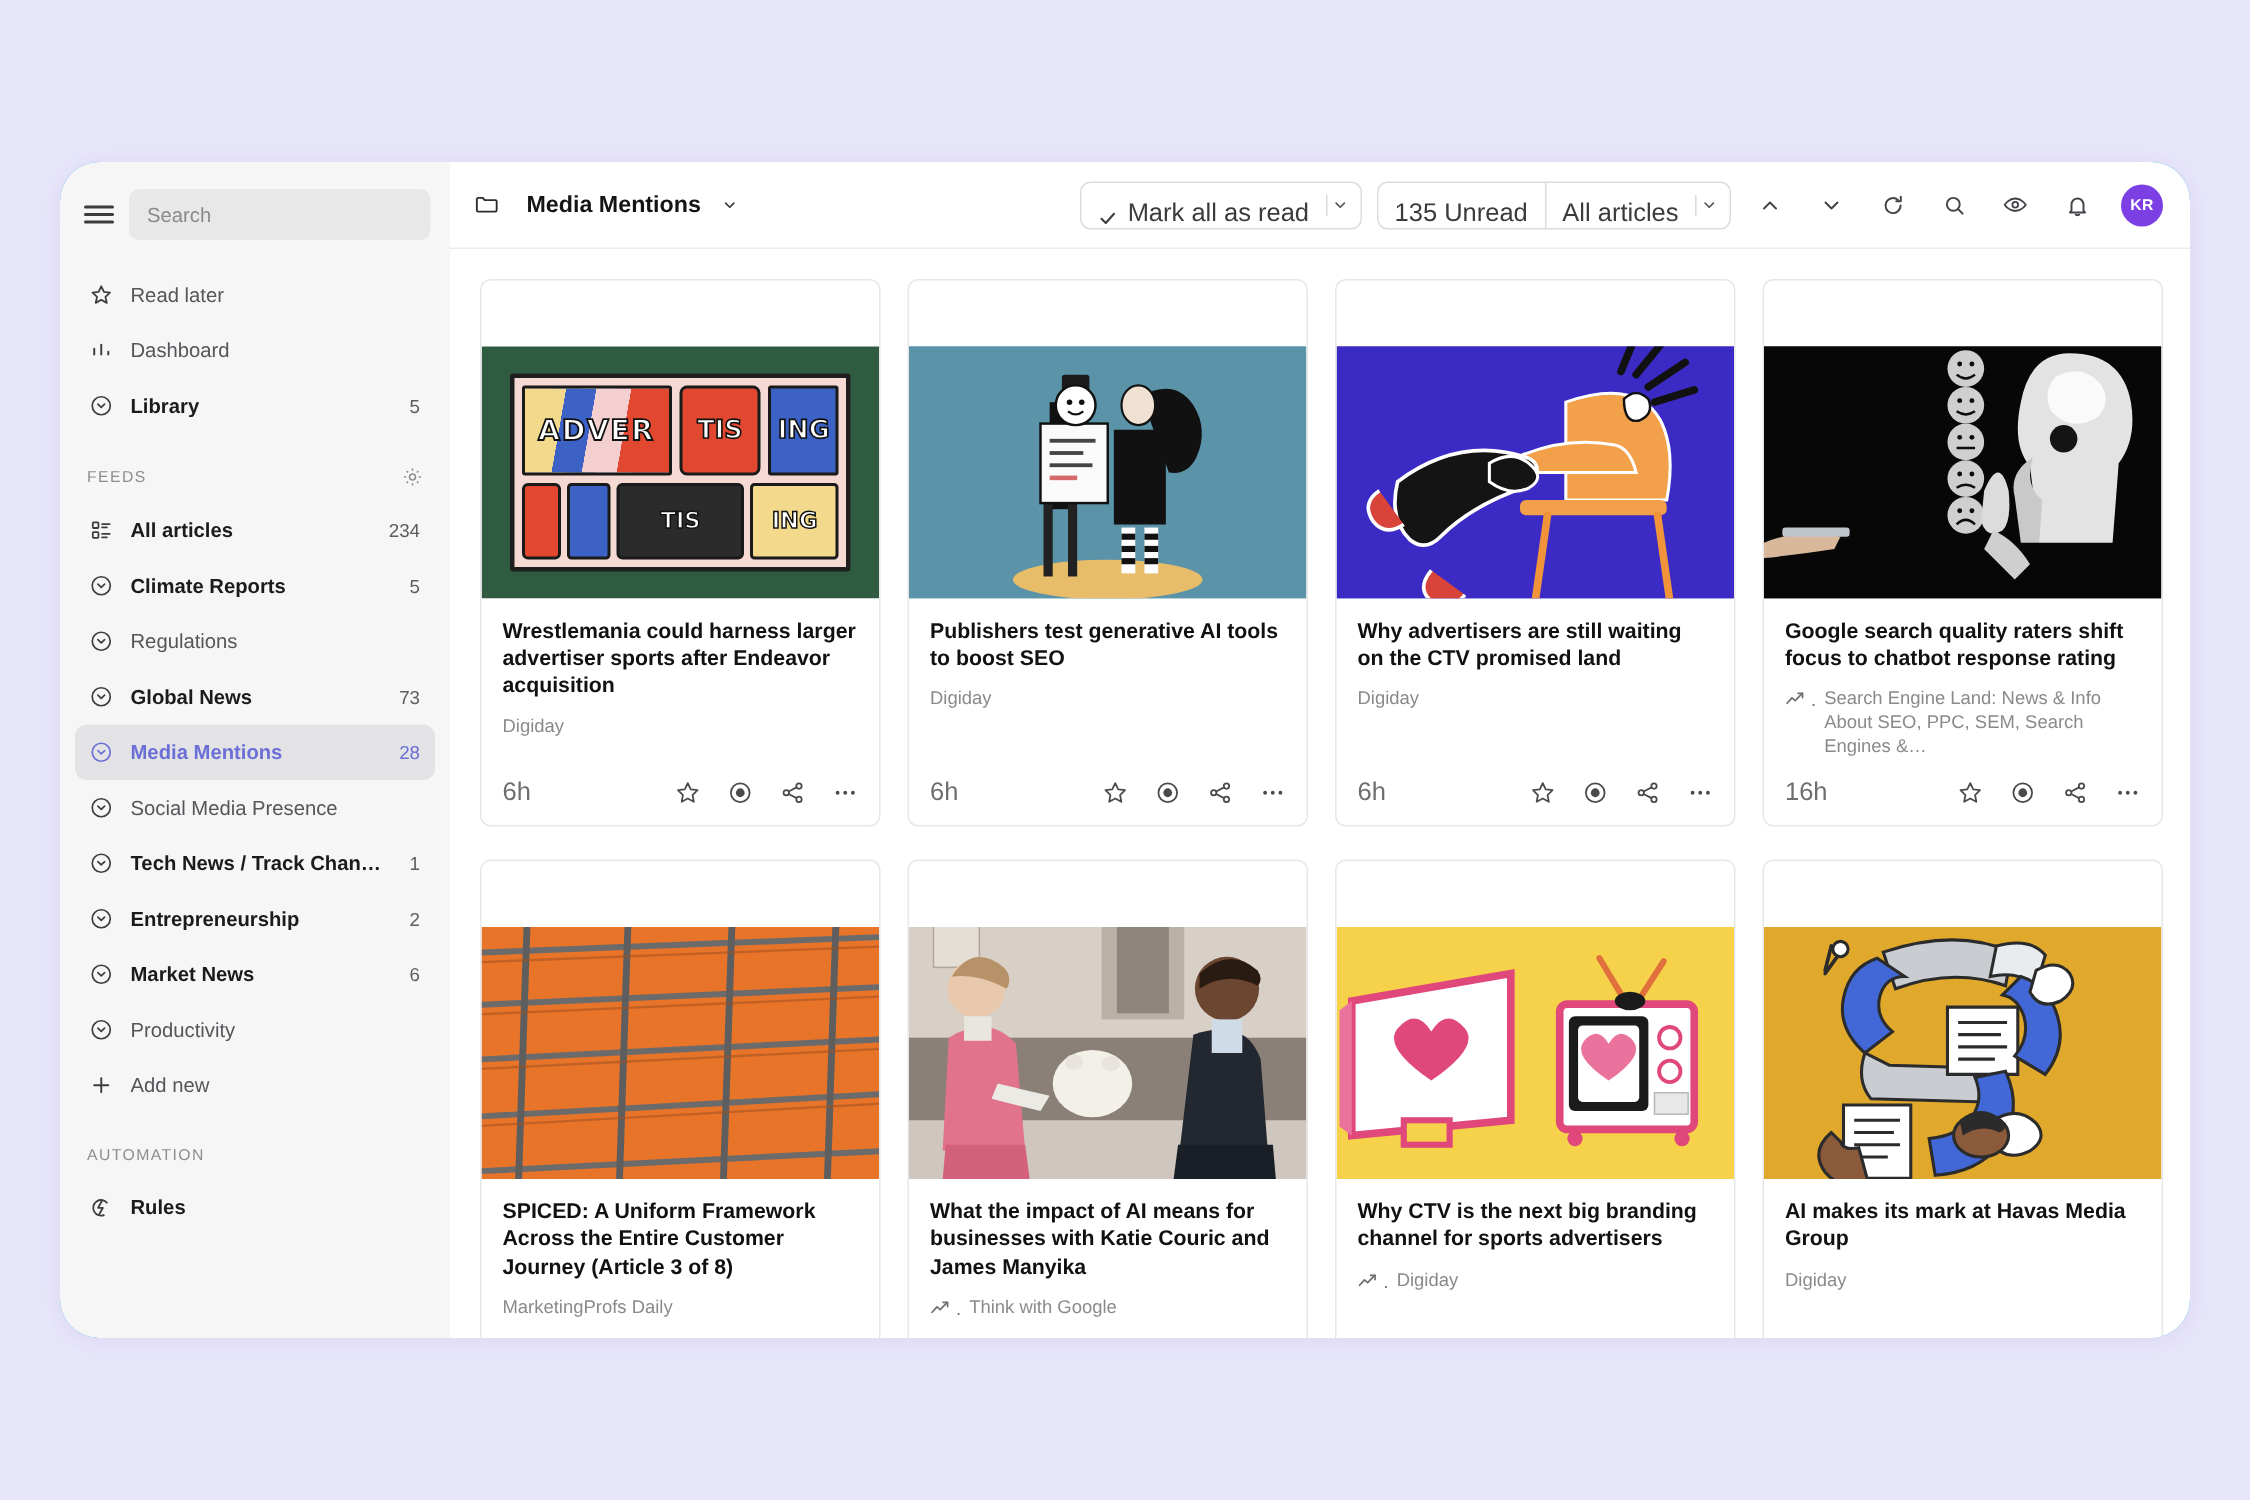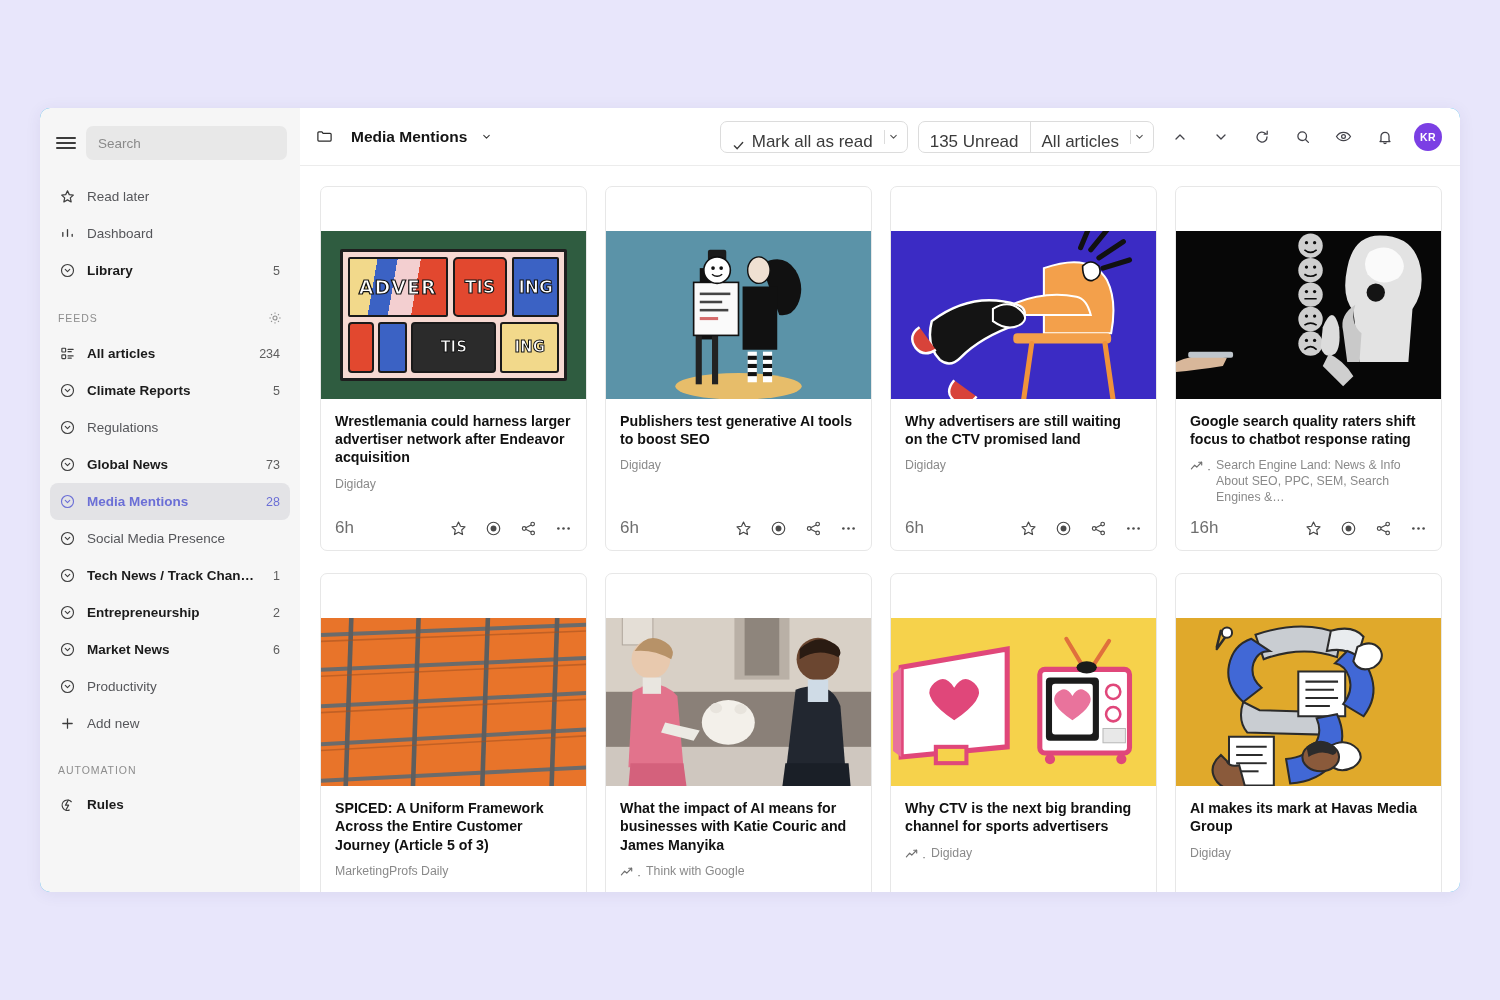--- a/index.html
+++ b/index.html
@@ -8,21 +8,21 @@
     width: 1500px; height: 1000px;
     background: #e8e6fb;
     font-family: "Liberation Sans", sans-serif;
     -webkit-font-smoothing: antialiased;
   }
   .app-window {
     position: absolute;
     left: 40px; top: 108px;
     width: 1420px; height: 784px;
     background: #0ea5e9;
-    border-radius: 10px;
+    border-radius: 26px;
     overflow: hidden;
     display: flex;
     box-shadow: 0 2px 16px rgba(60,50,120,0.08);
   }
 
   
   .sidebar {
     width: 260px; flex: 0 0 260px;
     background: #f6f6f6;
     padding: 0 0 10px 0;
@@ -517,21 +517,21 @@
                   <div class="adv-row2">
                     <div class="adv-ph"></div>
                     <div class="adv-ph2"></div>
                     <div class="adv-wide">TIS</div>
                     <div class="adv-lap">ING</div>
                   </div>
                 </div>
               </div>
     </div>
     <div class="card-body">
-      <div class="card-title">Wrestlemania could harness larger advertiser network after Endeavor acquisition</div>
+      <div class="card-title">Wrestlemania could harness larger advertiser sports after Endeavor acquisition</div>
       <div class="card-source">
 
         <span>Digiday</span>
       </div>
     </div>
     <div class="card-footer">
       <span class="card-age">6h</span>
       <div class="card-actions">
         <span class="act">
           <svg width="17" height="17" viewBox="0 0 18 18" fill="none" stroke="currentColor" stroke-width="1.25" stroke-linejoin="round">
@@ -786,21 +786,21 @@
                   </g>
                   <g stroke="#a35020" stroke-width="2" opacity="0.55">
                     <line x1="-10" y1="30" x2="270" y2="16"></line>
                     <line x1="-10" y1="74" x2="270" y2="58"></line>
                     <line x1="-10" y1="120" x2="270" y2="102"></line>
                     <line x1="-10" y1="168" x2="270" y2="148"></line>
                   </g>
                 </svg></div>
     </div>
     <div class="card-body">
-      <div class="card-title">SPICED: A Uniform Framework Across the Entire Customer Journey (Article 5 of 3)</div>
+      <div class="card-title">SPICED: A Uniform Framework Across the Entire Customer Journey (Article 3 of 8)</div>
       <div class="card-source">
 
         <span>MarketingProfs Daily</span>
       </div>
     </div>
     <div class="card-footer">
 
       <div class="card-actions">
         <span class="act">
           <svg width="17" height="17" viewBox="0 0 18 18" fill="none" stroke="currentColor" stroke-width="1.25" stroke-linejoin="round">

